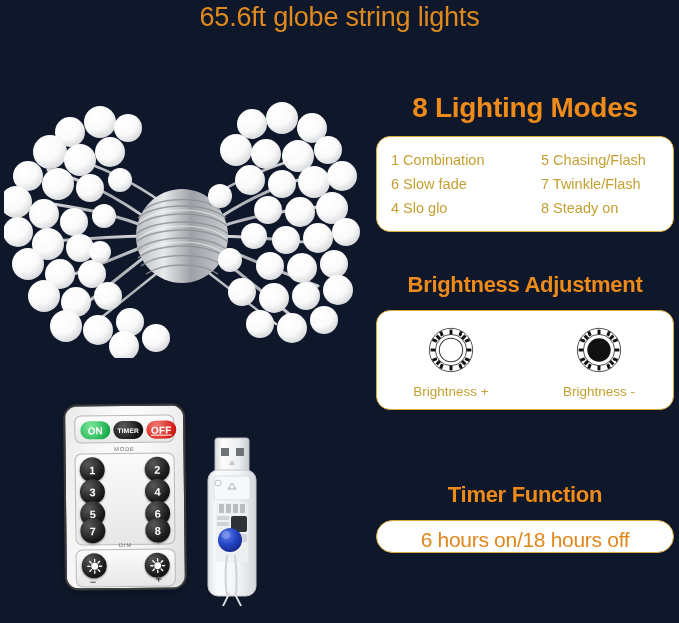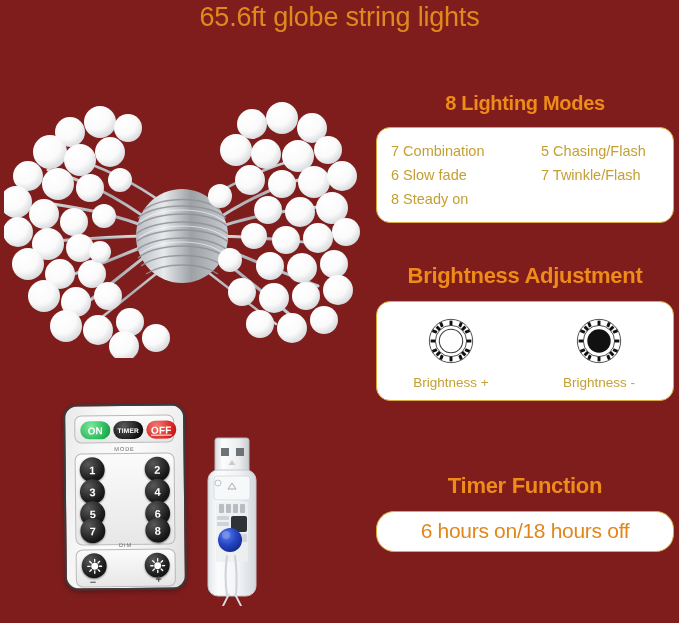--- a/index.html
+++ b/index.html
@@ -2,35 +2,35 @@
 <html><head>
 <meta charset="utf-8">
 <style>
   * { box-sizing: border-box; margin: 0; padding: 0; }
   html, body {
     width: 679px; height: 623px;
     background: #ffffff;
     font-family: "Liberation Sans", sans-serif;
     overflow: hidden;
   }
-  .page { position: relative; width: 679px; height: 623px; background: #7f1d1d; }
+  .page { position: relative; width: 679px; height: 623px; background: #0f172a; }
 
   
   .title {
     position: absolute; left: 0; top: 2px; width: 679px;
     text-align: center;
     font-size: 27px; font-weight: 400; color: #e08a1e;
     letter-spacing: -0.2px;
   }
 
   
   .right-col { position: absolute; left: 376px; top: 92px; width: 298px; }
 
   .heading {
-    font-size: 20px; font-weight: bold; color: #ee8b19;
+    font-size: 28px; font-weight: bold; color: #ee8b19;
     text-align: center; letter-spacing: -0.3px;
     white-space: nowrap;
   }
   .heading.small { font-size: 22px; }
 
   .card {
     border: 1.6px solid #d9aa3c; border-radius: 14px;
     margin-top: 12px; background: #fff;
   }
 
@@ -48,21 +48,21 @@
   
   .bright-card { padding: 13px 0 10px 0; }
   .bright-row { display: flex; }
   .bright-cell { flex: 1; display: flex; flex-direction: column; align-items: center; }
   .bright-icon { width: 52px; height: 52px; display: block; }
   .bright-label {
     font-size: 13.5px; color: #c4a033; margin-top: 8px; white-space: nowrap;
   }
 
   
-  .timer-card { padding: 7px 0 8px 0; border-radius: 18px; }
+  .timer-card { padding: 7px 0 0 0; border-radius: 18px; }
   .timer-text {
     font-size: 21px; color: #e0861b; text-align: center;
     letter-spacing: -0.3px; white-space: nowrap;
   }
   .timer-heading-wrap { margin-top: 72px; }
   .bright-heading-wrap { margin-top: 40px; }
 
   
   .lights { position: absolute; left: 4px; top: 84px; width: 356px; height: 274px; }
   .lights svg { display: block; }
@@ -369,24 +369,25 @@
         <path d="M32 158 C 34 162, 36 166, 38 170"></path>
       </g>
     </svg>
   </div>
 
   <div class="right-col">
 
     <div class="heading">8 Lighting Modes</div>
     <div class="card modes-card">
       <div class="modes-grid">
-        <div class="mode-item">7 Combination</div>
+        <div class="mode-item">1 Combination</div>
         <div class="mode-item">5 Chasing/Flash</div>
         <div class="mode-item">6 Slow fade</div>
         <div class="mode-item">7 Twinkle/Flash</div>
+        <div class="mode-item">4 Slo glo</div>
         <div class="mode-item">8 Steady on</div>
       </div>
     </div>
 
     <div class="bright-heading-wrap">
       <div class="heading small">Brightness Adjustment</div>
     </div>
     <div class="card bright-card">
       <div class="bright-row">
 

